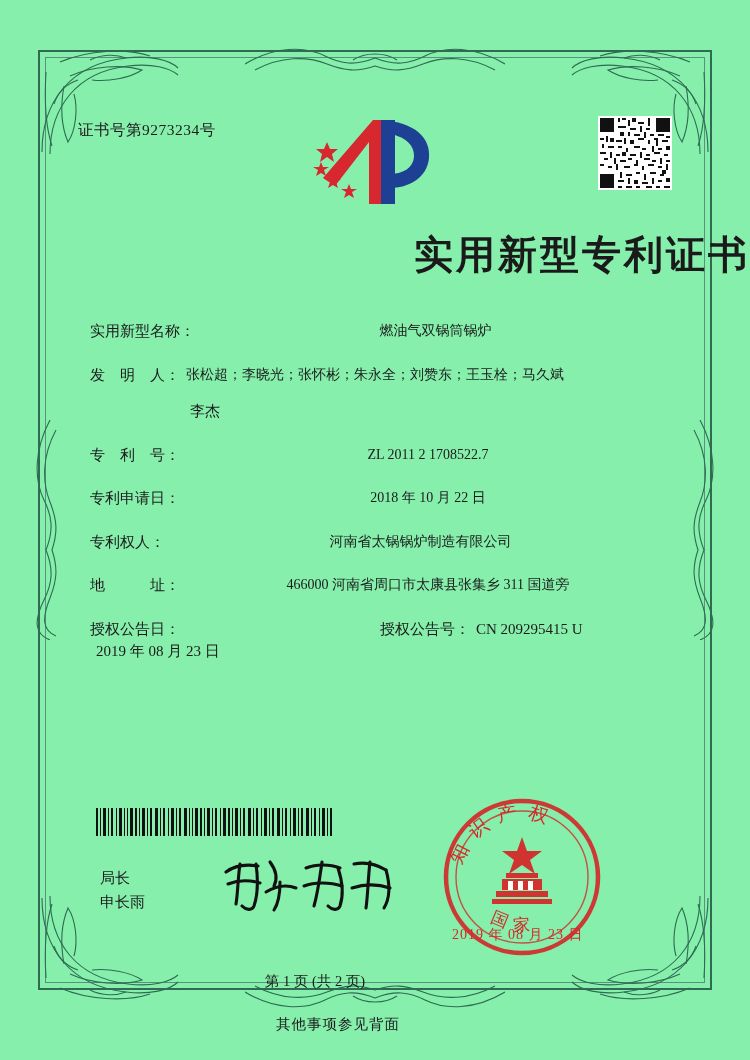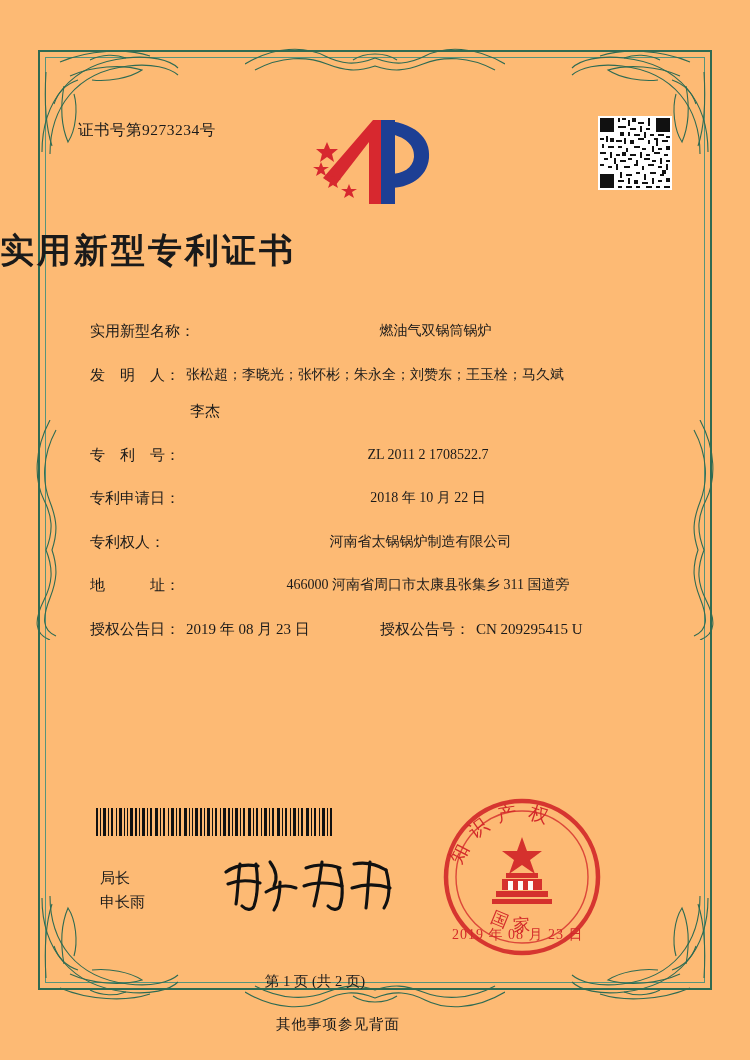--- a/index.html
+++ b/index.html
@@ -11,21 +11,21 @@
     height: 1060px;
     background: #ffffff;
     font-family: "Liberation Serif", serif;
     color: #1a1a1a;
     overflow: hidden;
   }
   .page {
     position: relative;
     width: 750px;
     height: 1060px;
-    background: #fdba74;
+    background: #86efac;
   }
 
   
   .border-outer {
     position: absolute;
     left: 38px;
     top: 50px;
     width: 674px;
     height: 940px;
     border: 2px solid #2f6b52;
@@ -72,22 +72,22 @@
     width: 74px;
     height: 74px;
   }
 
   
   .main-title {
     position: absolute;
     left: 0;
     top: 228px;
     width: 750px;
-    text-align: left;
-    font-size: 34px;
+    text-align: right;
+    font-size: 39px;
     font-weight: bold;
     letter-spacing: 3px;
     font-family: "Liberation Serif", serif;
   }
 
   
   .fields {
     position: absolute;
     left: 90px;
     top: 320px;
@@ -120,20 +120,21 @@
     margin-top: 14px;
     font-size: 15px;
   }
   .row-split {
     display: flex;
     align-items: flex-start;
   }
   .split-left {
     width: 290px;
     display: flex;
+    flex-direction: column;
   }
   .split-right {
     display: flex;
   }
 
   
   .body-text {
     position: absolute;
     left: 90px;
     top: 622px;

